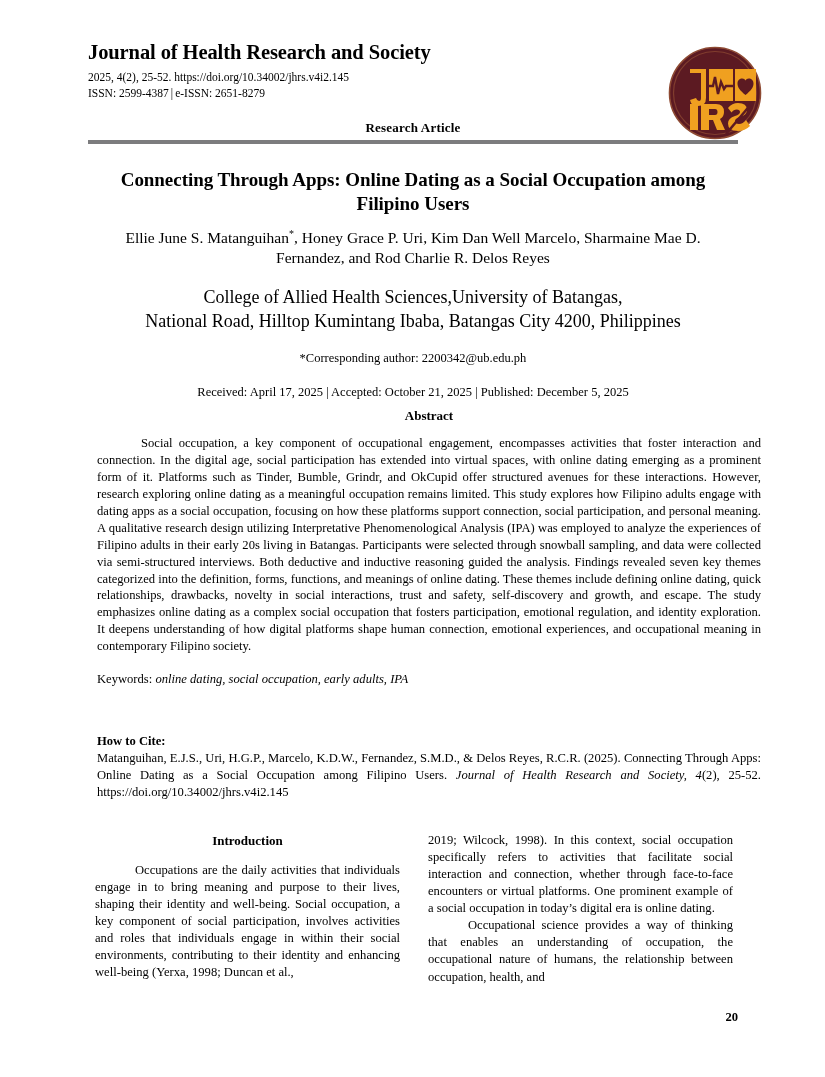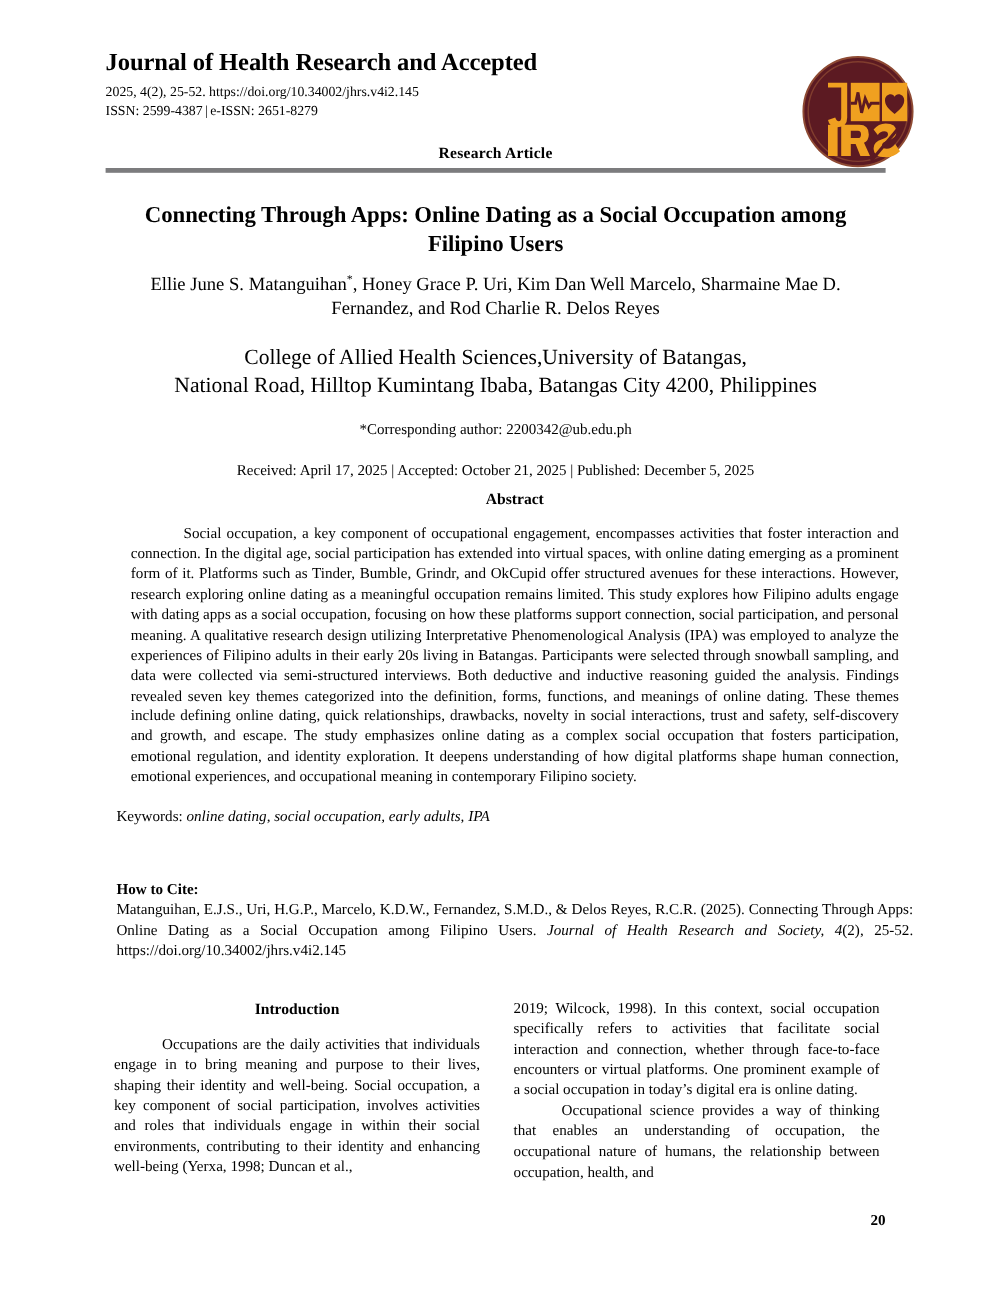--- a/index.html
+++ b/index.html
@@ -124,21 +124,21 @@
     text-align: center;
     font-size: 13px;
     font-weight: bold;
     margin: 0 0 11px 0;
   }
   .abstract-body {
     font-size: 12.6px;
     line-height: 1.345;
     text-align: justify;
     text-indent: 44px;
-    margin: 12px;
+    margin: 0;
     hyphens: none;
   }
   .keywords {
     font-size: 12.6px;
     line-height: 1.35;
     margin-top: 16px;
   }
   .keywords i { }
 
   .howtocite {
@@ -199,21 +199,21 @@
     font-size: 12.6px;
     font-weight: bold;
   }
 </style>
 </head>
 <body>
 
 <div class="page">
 
   <div class="masthead">
-    <div class="journal-title">Journal of Health Research and Accepted</div>
+    <div class="journal-title">Journal of Health Research and Society</div>
     <div class="journal-meta">
       <div>2025, 4(2), 25-52. https://doi.org/10.34002/jhrs.v4i2.145</div>
       <div>
         <span>ISSN: 2599-4387</span><span class="pipe">|</span><span>e-ISSN: 2651-8279</span>
       </div>
     </div>
     <div class="research-article">Research Article</div>
   </div>
 
   <div class="logo-wrap">

